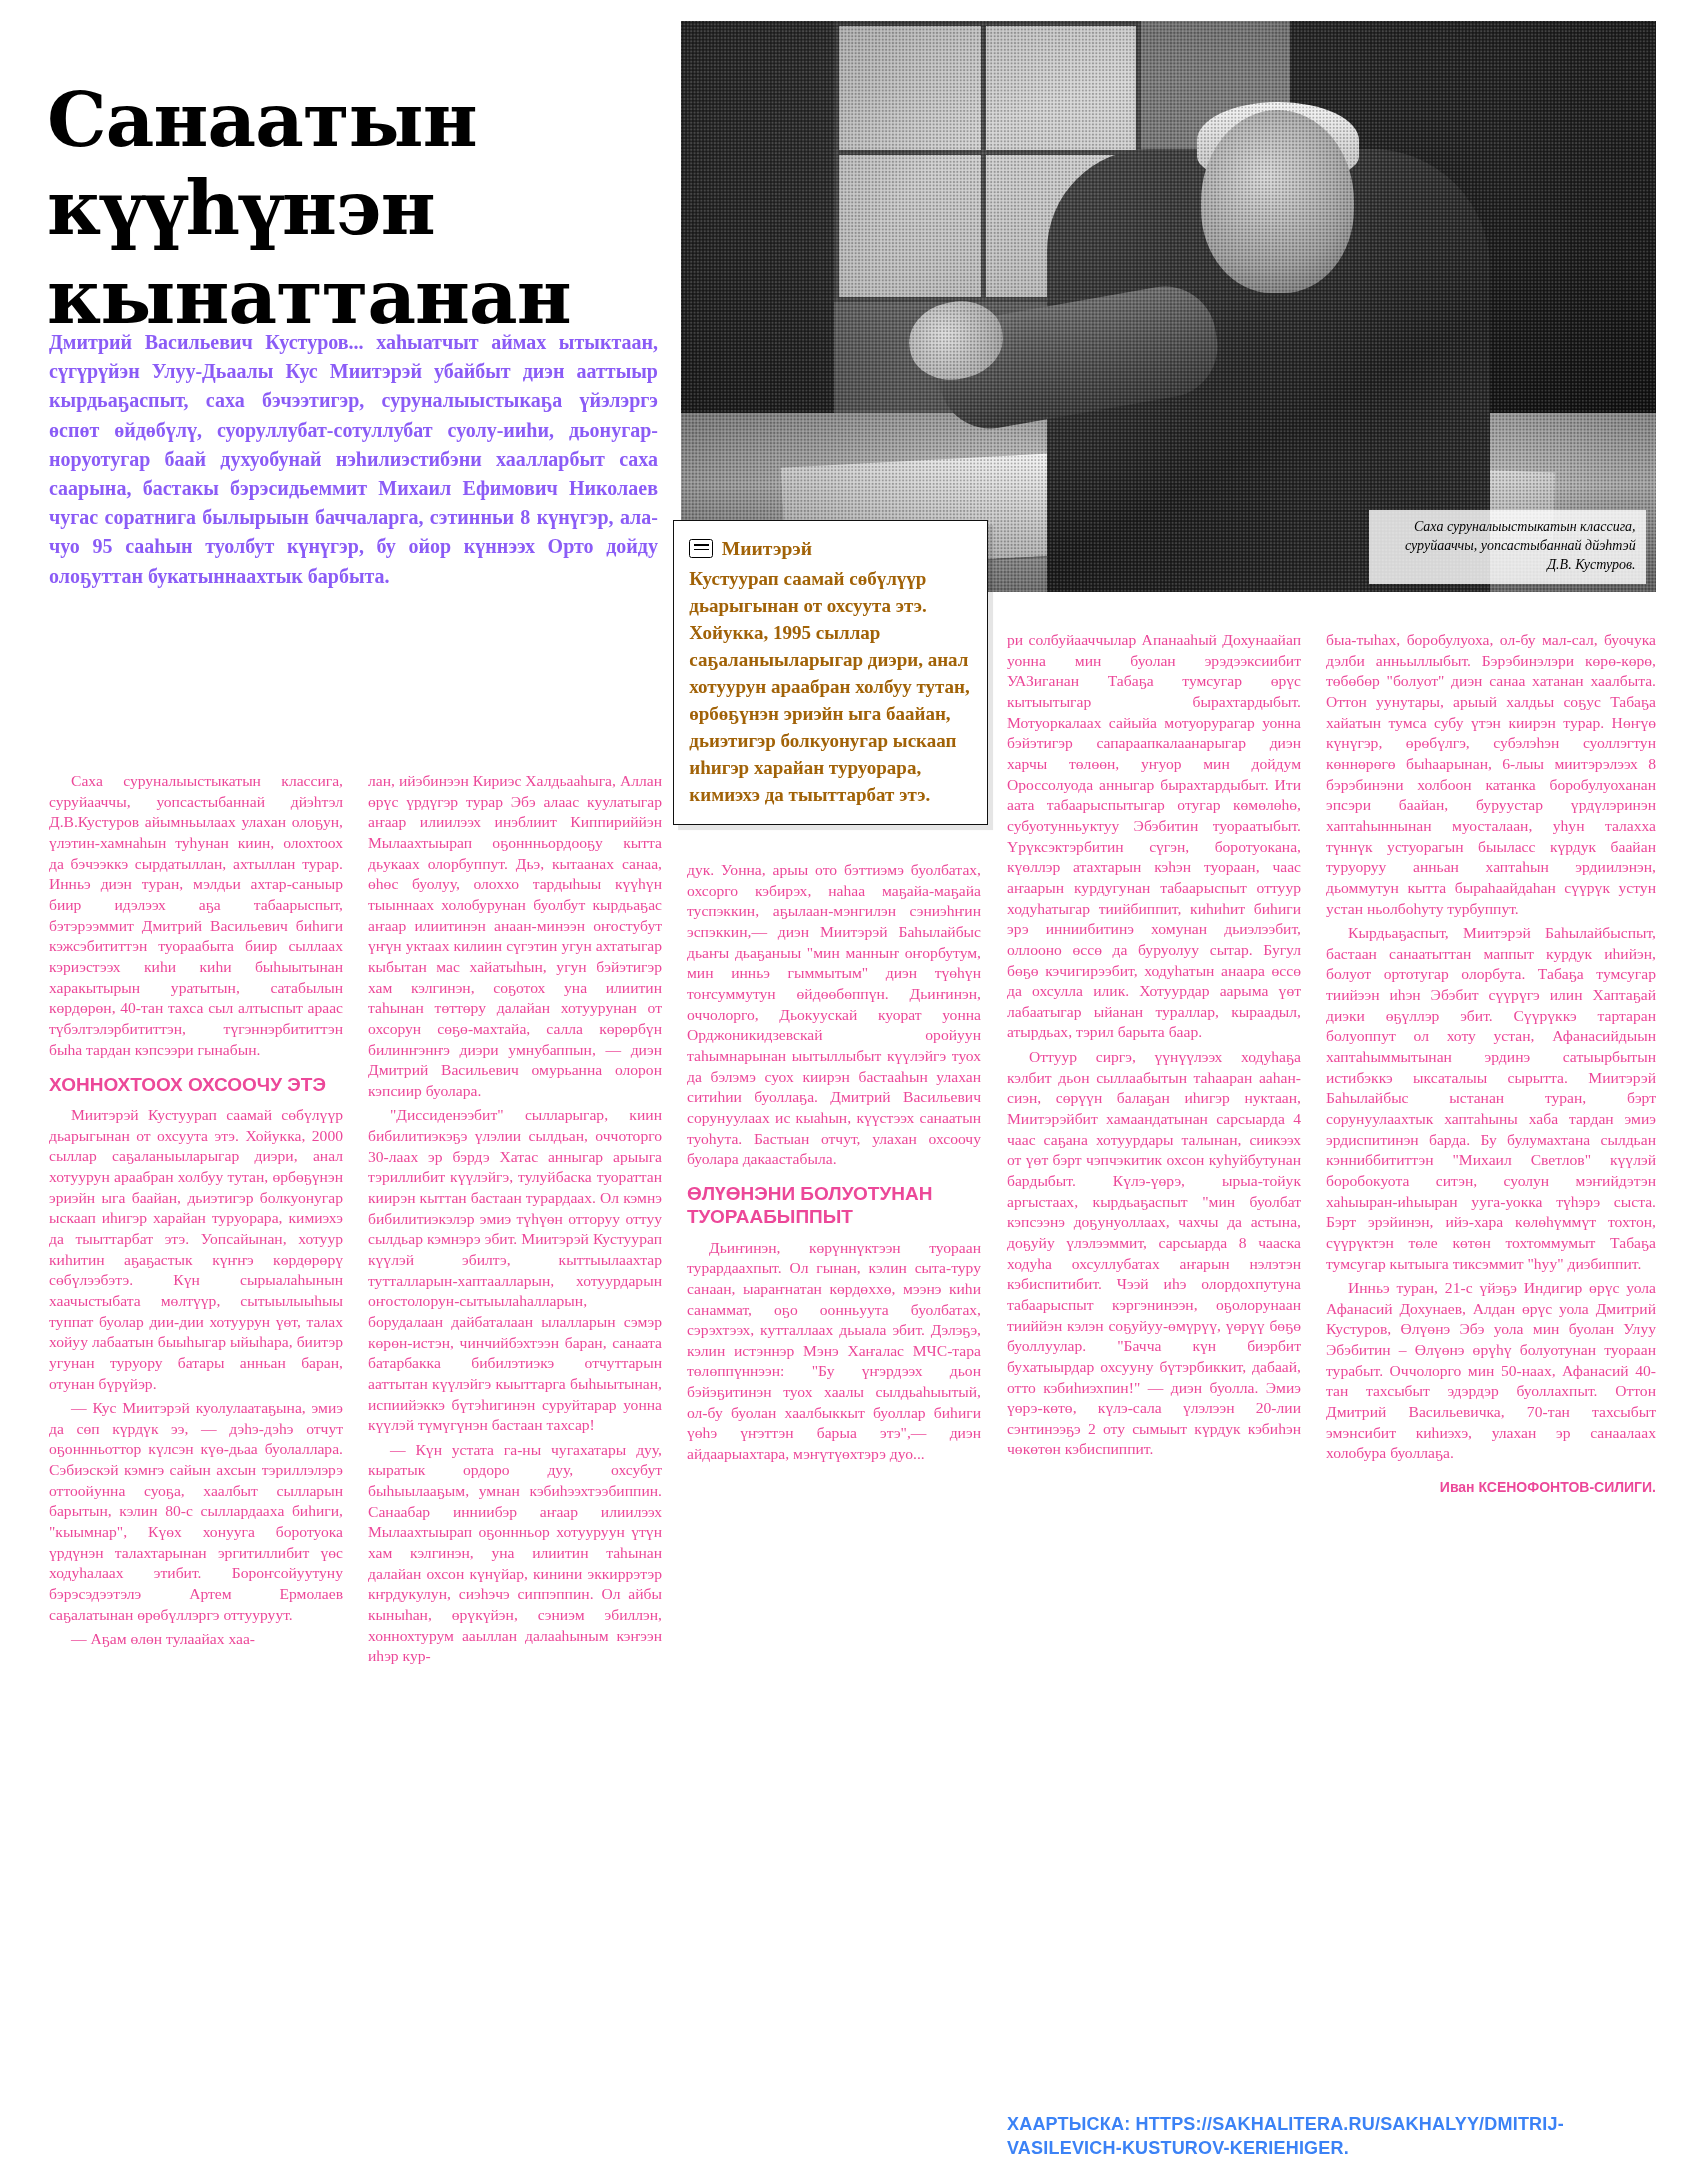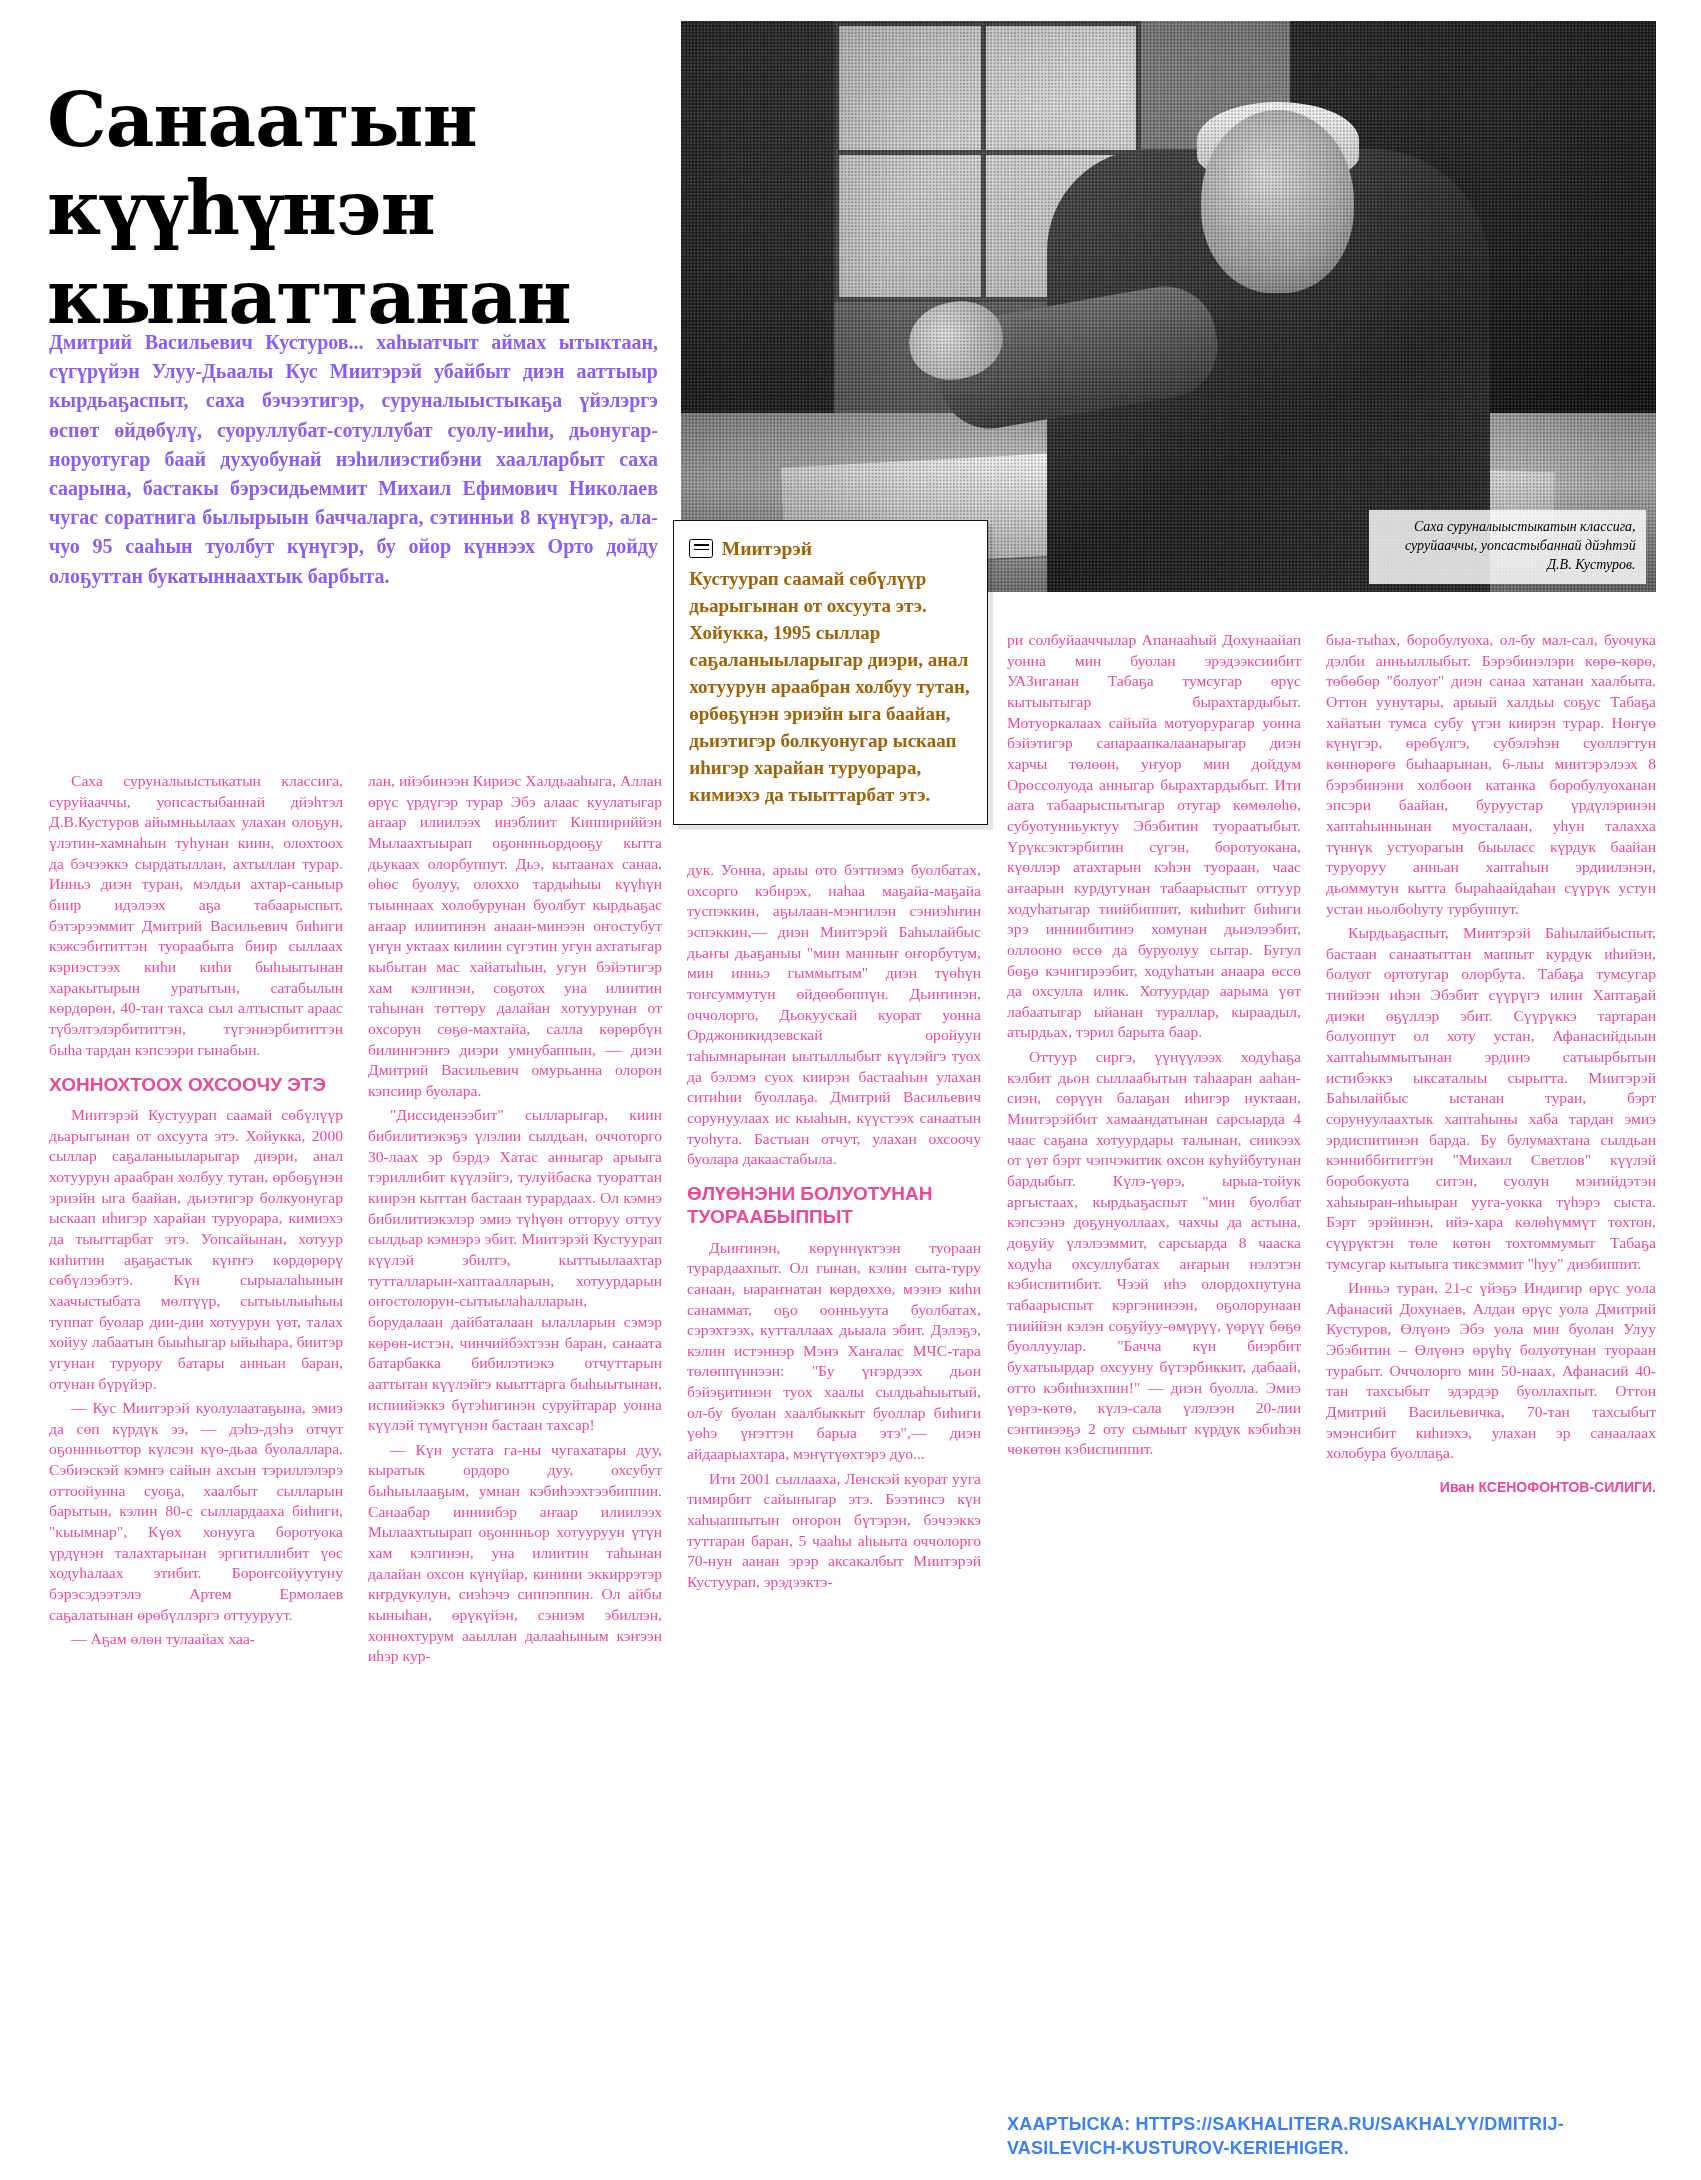--- a/index.html
+++ b/index.html
@@ -303,21 +303,20 @@
     </div>
   <div class="col" id="col2">
       <p class="noind">лан, ийэбинээн Кириэс Халдьааһыга, Аллан өрүс үрдүгэр турар Эбэ алаас куулатыгар аҥаар илиилээх инэблиит Киппириййэн Мылаахтыырап оҕоннньордооҕу кытта дьукаах олорбуппут. Дьэ, кытаанах санаа, өһөс буолуу, олоххо тардыһыы күүһүн тыыннаах холобурунан буолбут кырдьаҕас аҥаар илиитинэн анаан-минээн оҥостубут үҥүн уктаах килиин сүгэтин угун ахтатыгар кыбытан мас хайатыһын, угун бэйэтигэр хам кэлгинэн, соҕотох уна илиитин таһынан төттөру далайан хотуурунан от охсорун сөҕө-махтайа, салла көрөрбүн билинҥэнҥэ диэри умнубаппын, — диэн Дмитрий Васильевич омурьанна олорон кэпсиир буолара.</p>
       <p>"Диссиденээбит" сылларыгар, киин бибилитиэкэҕэ үлэлии сылдьан, оччоторго 30-лаах эр бэрдэ Хатас анныгар арыыга тэриллибит күүлэйгэ, тулуйбаска туораттан киирэн кыттан бастаан турардаах. Ол кэмнэ бибилитиэкэлэр эмиэ түһүөн отторуу оттуу сылдьар кэмнэрэ эбит. Миитэрэй Кустуурап күүлэй эбилтэ, кыттыылаахтар тутталларын-хаптаалларын, хотуурдарын оҥостолорун-сытыылаһалларын, борудалаан дайбаталаан ылалларын сэмэр көрөн-истэн, чинчийбэхтээн баран, санаата батарбакка бибилэтиэкэ отчуттарын ааттытан күүлэйгэ кыыттарга быһыытынан, испиийэккэ бүтэһигинэн суруйтарар уонна күүлэй түмүгүнэн бастаан тахсар!</p>
       <p>— Күн устата га-ны чугахатары дуу, кыратык ордоро дуу, охсубут быһыылааҕым, умнан кэбиһээхтээбиппин. Санаабар инниибэр аҥаар илиилээх Мылаахтыырап оҕоннньор хотууруун үтүн хам кэлгинэн, уна илиитин таһынан далайан охсон күнүйар, кинини эккиррэтэр кҥрдукулун, сиэһэчэ сиппэппин. Ол айбы кыныһан, өрүкүйэн, сэниэм эбиллэн, хоннохтурум ааыллан далааһыным кэҥээн иһэр кур-</p>
     </div>
   <div class="col" id="col3">
       <p class="noind">дук. Уонна, арыы ото бэттиэмэ буолбатах, охсорго кэбирэх, наһаа маҕайа-маҕайа туспэккин, аҕылаан-мэнгилэн сэниэһҥин эспэккин,— диэн Миитэрэй Бahылайбыс дьаҥы дьаҕаныы "мин манныҥ оҥорбутум, мин инньэ гыммытым" диэн түөһүн тоҥсуммутун өйдөөбөппүн. Дьиҥинэн, оччолорго, Дьокуускай куорат уонна Орджоникидзевскай оройуун таһымнарынан ыытыллыбыт күүлэйгэ туох да бэлэмэ суох киирэн бастааһын улахан ситиһии буоллаҕа. Дмитрий Васильевич сорунуулаах ис кыаһын, күүстээх санаатын туоһута. Бастыан отчут, улахан охсоочу буолара дакаастабыла.</p>
       <h3>Өлүөнэни болуотунан туораабыппыт</h3>
       <p>Дьиҥинэн, көрүннүктээн туораан турардаахпыт. Ол гынан, кэлин сыта-туру санаан, ыараҥнатан көрдөххө, мээнэ киһи санаммат, оҕо оонньуута буолбатах, сэрэхтээх, кутталлаах дьыала эбит. Дэлэҕэ, кэлин истэннэр Мэнэ Хаҥалас МЧС-тара төлөппүннээн: "Бу үҥэрдээх дьон бэйэҕитинэн туох хаалы сылдьаһыытый, ол-бу буолан хаалбыккыт буоллар биһиги үөһэ үҥэттэн барыа этэ",— диэн айдаарыахтара, мэҥүтүөхтэрэ дуо...</p>
-      <p>Ити 2001 сыллааха, Ленскэй куорат ууга тимирбит сайыныгар этэ. Бээтинсэ күн хаһыаппытын оҥорон бүтэрэн, бэчээккэ туттаран баран, 5 чааһы аһыыта оччолорго 70-нун аанан эрэр аксакалбыт Миитэрэй Кустуурап, эрэдээктэ-</p>
     </div>
   <div class="col" id="col4">
       <p class="noind">ри солбуйааччылар Апанааһый Дохунаайап уонна мин буолан эрэдээксиибит УАЗиганан Табаҕа тумсугар өрүс кытыытыгар бырахтардыбыт. Мотуоркалаах сайыйа мотуорурагар уонна бэйэтигэр сапараапкалаанарыгар диэн харчы төлөөн, уҥуор мин дойдум Ороссолуода анныгар бырахтардыбыт. Ити аата табаарыспытыгар отугар көмөлөһө, субуотунньуктуу Эбэбитин туораатыбыт. Үрүксэктэрбитин сүгэн, боротуокана, күөллэр атахтарын кэһэн туораан, чаас аҥаарын курдугунан табаарыспыт оттуур ходуһатыгар тиийбиппит, киһиһит биһиги эрэ инниибитинэ хомунан дьиэлээбит, оллооно өссө да буруолуу сытар. Бугул бөҕө кэчигирээбит, ходуһатын анаара өссө да охсулла илик. Хотуурдар аарыма үөт лабаатыгар ыйанан тураллар, кыраадыл, атырдьах, тэрил барыта баар.</p>
       <p>Оттуур сиргэ, үүнүүлээх ходуһаҕа кэлбит дьон сыллаабытын таһааран ааһан-сиэн, сөрүүн балаҕан иһигэр нуктаан, Миитэрэйбит хамаандатынан сарсыарда 4 чаас саҕана хотуурдары талынан, сиикээх от үөт бэрт чэпчэкитик охсон куһуйбутунан бардыбыт. Күлэ-үөрэ, ырыа-тойук аргыстаах, кырдьаҕаспыт "мин буолбат кэпсээнэ доҕунуоллаах, чахчы да астына, доҕуйу үлэлээммит, сарсыарда 8 чааска ходуһа охсуллубатах аҥарын нэлэтэн кэбиспитибит. Чээй иһэ олордохпутуна табаарыспыт кэргэнинээн, оҕолорунаан тииййэн кэлэн соҕуйуу-өмүрүү, үөрүү бөҕө буоллуулар. "Бачча күн биэрбит бухатыырдар охсууну бүтэрбиккит, дабаай, отто кэбиһиэхпин!" — диэн буолла. Эмиэ үөрэ-көтө, күлэ-сала үлэлээн 20-лии сэнтинээҕэ 2 оту сымыыт күрдук кэбиһэн чөкөтөн кэбиспиппит.</p>
     </div>
   <div class="col" id="col5">
       <p class="noind">быа-тыһах, боробулуоха, ол-бу мал-сал, буочука дэлби анньыллыбыт. Бэрэбинэлэри көрө-көрө, төбөбөр "болуот" диэн санаа хатанан хаалбыта. Оттон уунутары, арыый халдьы соҕус Табаҕа хайатын тумса субу үтэн киирэн турар. Нөҥүө күнүгэр, өрөбүлгэ, субэлэһэн суоллэгтун көннөрөгө быһаарынан, 6-лыы миитэрэлээх 8 бэрэбинэни холбоон катанка боробулуоханан эпсэри баайан, бурууcтар үрдүлэринэн хаптаһыннынан муосталаан, уһун талахха түннүк устуорагын быыласс күрдук баайан туруоруу анньан хаптаһын эрдиилэнэн, дьоммутун кытта быраhаайдаhан сүүрүк устун устан ньолбоһуту турбуппут.</p>
       <p>Кырдьаҕаспыт, Миитэрэй Баһылайбыспыт, бастаан санаатыттан маппыт курдук иһийэн, болуот ортотугар олорбута. Табаҕа тумсугар тиийээн иһэн Эбэбит сүүрүгэ илин Хаптаҕай диэки өҕүллэр эбит. Сүүрүккэ тартаран болуоппут ол хоту устан, Афанасийдыын хаптаһыммытынан эрдинэ сатыырбытын истибэккэ ыксаталыы сырытта. Миитэрэй Баһылайбыс ыстанан туран, бэрт сорунуулаахтык хаптаһыны хаба тардан эмиэ эрдиспитинэн барда. Бу булумахтана сылдьан кэнниббититтэн "Михаил Светлов" күүлэй боробокуота ситэн, суолун мэҥийдэтэн хаһыыран-иһыыран ууга-уокка түһэрэ сыста. Бэрт эрэйинэн, ийэ-хара көлөһүммүт тохтон, сүүрүктэн төле көтөн тохтоммумыт Табаҕа тумсугар кытыыга тиксэммит "һуу" диэбиппит.</p>
       <p>Инньэ туран, 21-с үйэҕэ Индигир өрүс уола Афанасий Дохунаев, Алдан өрүс уола Дмитрий Кустуров, Өлүөнэ Эбэ уола мин буолан Улуу Эбэбитин – Өлүөнэ өрүһү болуотунан туораан турабыт. Оччолорго мин 50-наах, Афанасий 40-тан тахсыбыт эдэрдэр буоллахпыт. Оттон Дмитрий Васильевичка, 70-тан тахсыбыт эмэнсибит киһиэхэ, улахан эр санаалаах холобура буоллаҕа.</p>
       <div class="signature">Иван КСЕНОФОНТОВ-СИЛИГИ.</div>

